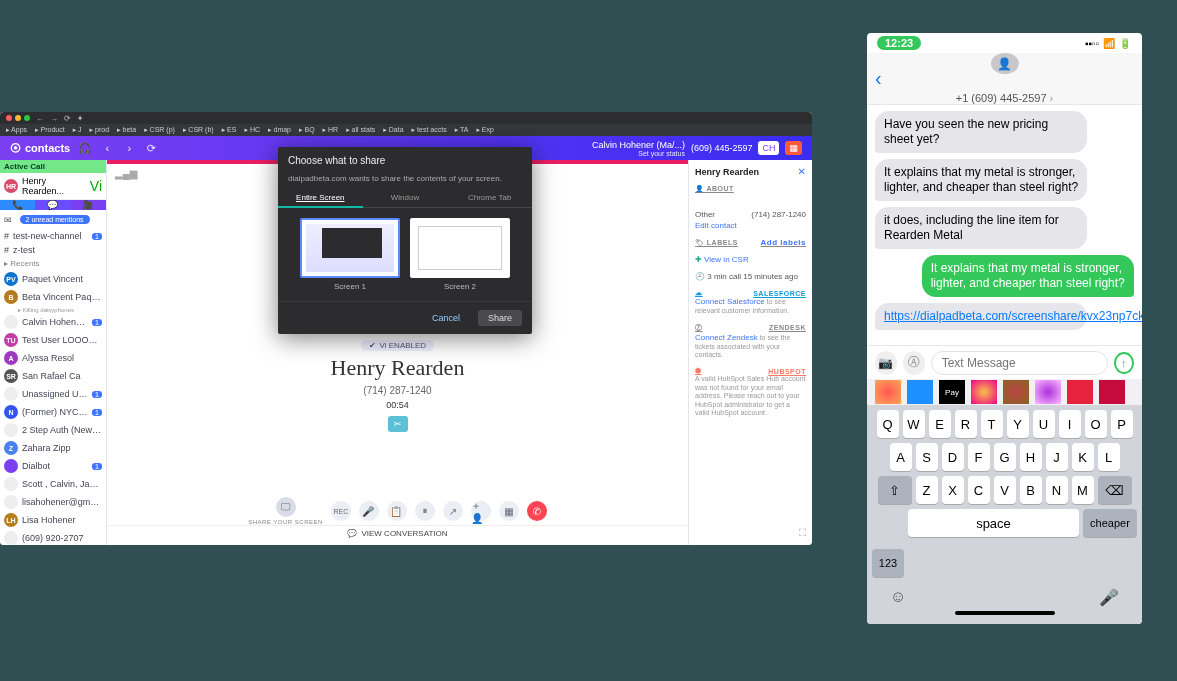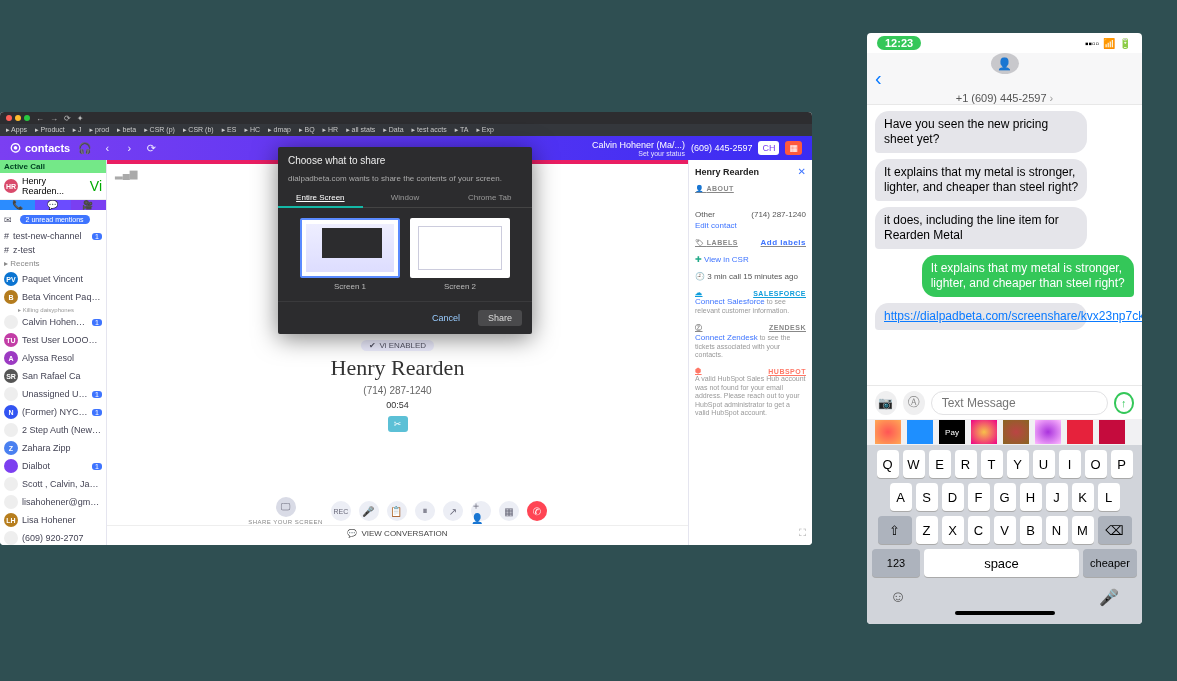--- a/index.html
+++ b/index.html
@@ -93,21 +93,21 @@
   .composer input { flex:1; border:1px solid #e2e2e4; border-radius:14px; padding:4px 10px; font-size:12px; color:#0f172a; outline:none; }
   .composer .send { width:22px; height:22px; border-radius:50%; border:2px solid #34c759; display:flex; align-items:center; justify-content:center; color:#34c759; font-size:11px; }
   .approw { height:26px; background:#f1f1f3; display:flex; align-items:center; gap:6px; padding:0 8px; }
   .approw .chip { width:26px; height:24px; border-radius:0; background:#ddd; }
   .keyboard { background:#d1d4da; padding:5px; }
   .krow { display:flex; gap:4px; justify-content:center; margin-bottom:5px; }
   .key { background:#fff; border-radius:4px; box-shadow:0 1px 0 #aaa; height:28px; width:22px; display:flex; align-items:center; justify-content:center; font-size:13px; color:#000; }
   .key.wide { width:34px; background:#adb3bd; }
   .key.space { flex:1; }
   .key.ret { width:54px; background:#adb3bd; font-size:11px; }
-  .key.num { width:48px; background:#adb3bd; font-size:11px; }
+  .key.num { width:32px; background:#adb3bd; font-size:11px;margin-top:40px; }
   .krow.bot { display:flex; gap:4px; }
   .kfoot { display:flex; justify-content:space-between; padding:6px 18px 2px; color:#555; font-size:16px; }
   .homebar { width:100px; height:4px; background:#000; border-radius:2px; margin:2px auto 4px; }
 </style>
 </head>
 <body>
 
 <div class="dialpad-window">
   <div class="browser-bar">
     <span class="dots">

